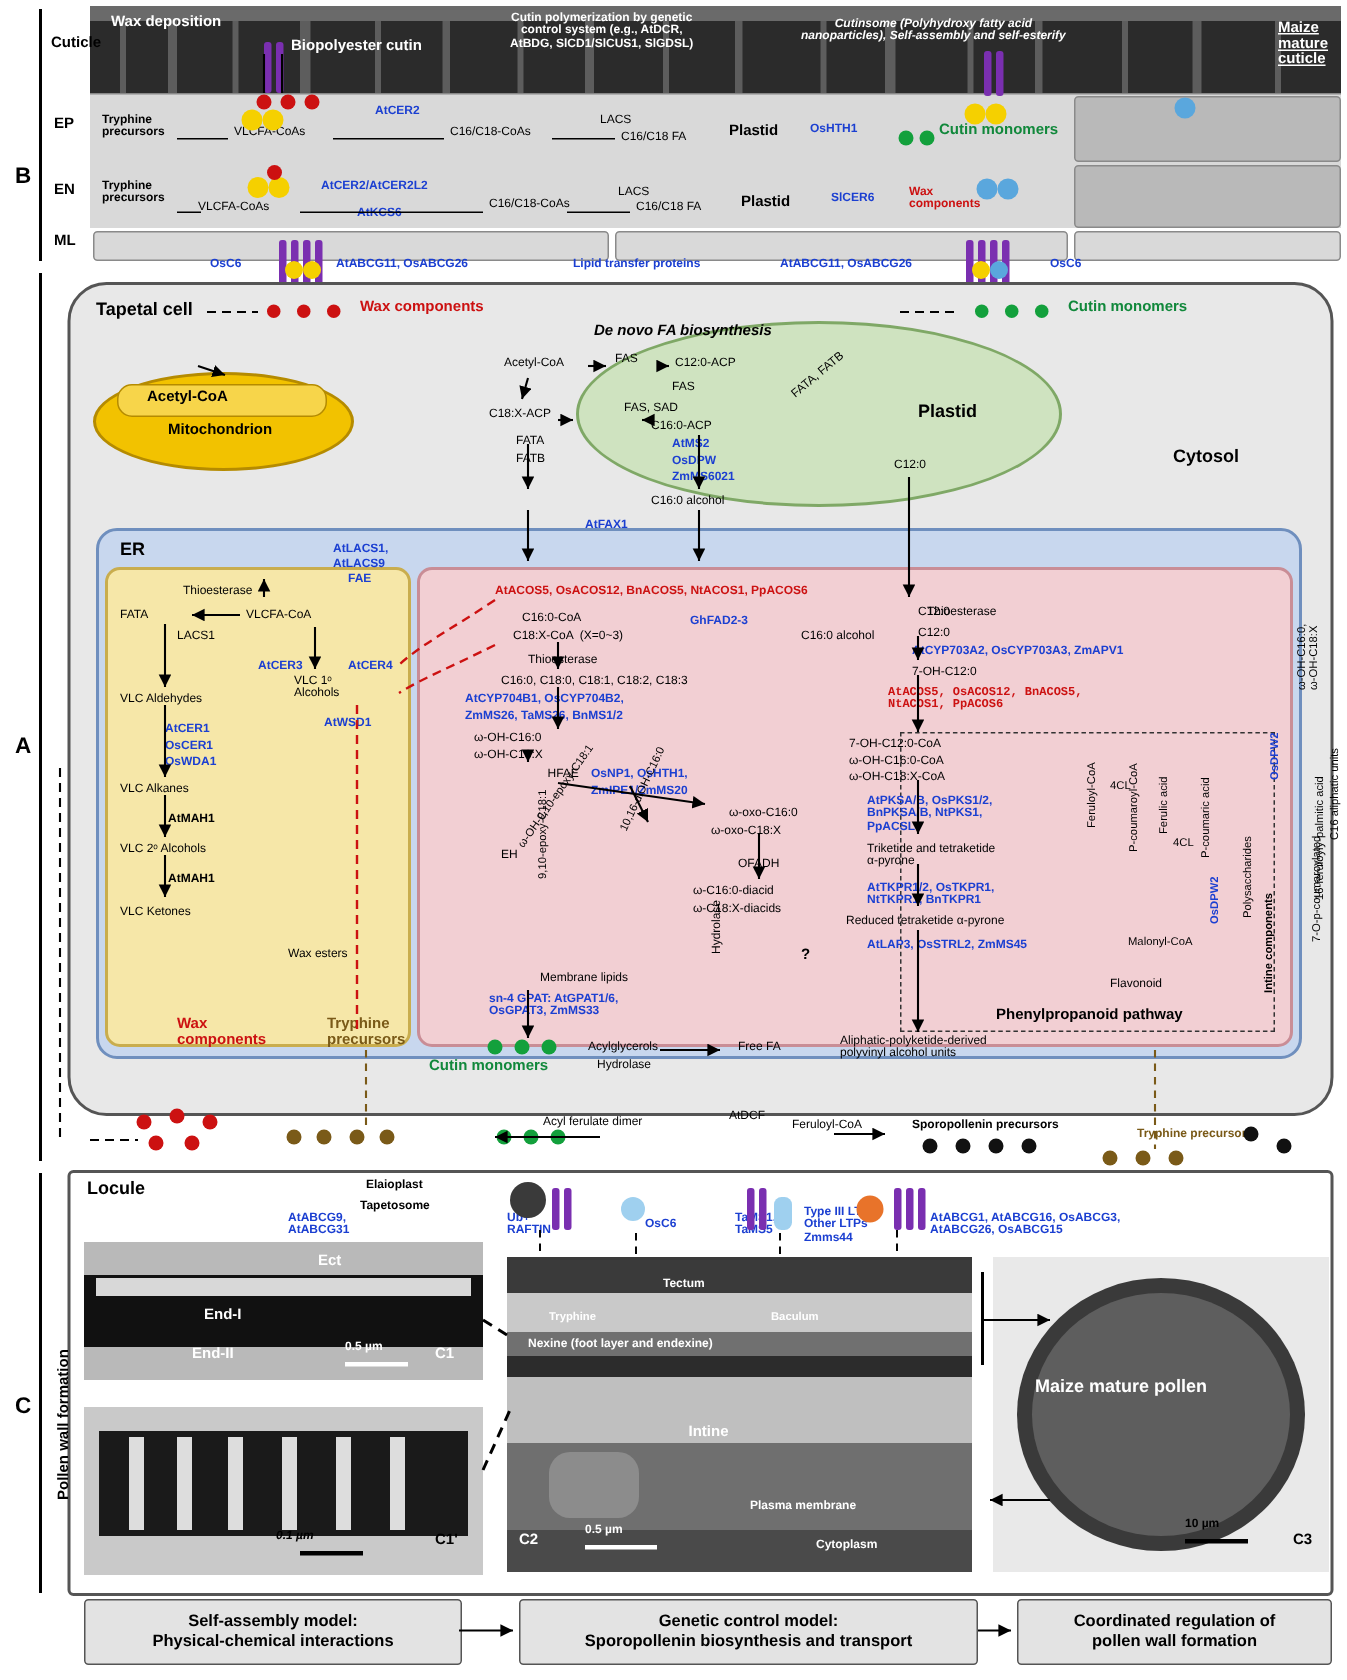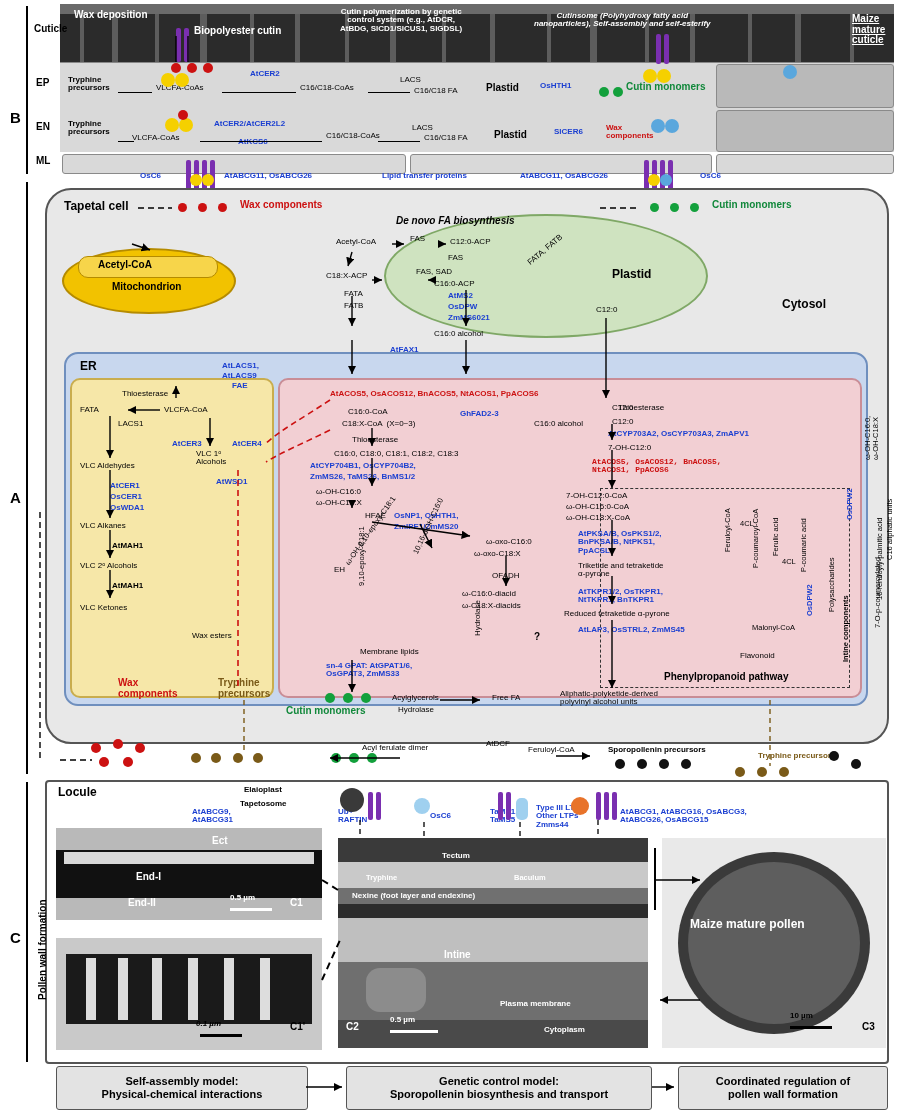--- a/index.html
+++ b/index.html
@@ -441,39 +441,39 @@
 
 <div class="micro" style="left:56px;top:938px;width:266px;height:112px;background:#c9c9c9;">
   <div class="abs" style="left:10px;top:16px;width:246px;height:70px;background:#1a1a1a;"></div>
   <div class="abs" style="left:30px;top:20px;width:10px;height:62px;background:#ddd;"></div>
   <div class="abs" style="left:62px;top:20px;width:10px;height:62px;background:#ddd;"></div>
   <div class="abs" style="left:96px;top:20px;width:10px;height:62px;background:#ddd;"></div>
   <div class="abs" style="left:132px;top:20px;width:10px;height:62px;background:#ddd;"></div>
   <div class="abs" style="left:168px;top:20px;width:10px;height:62px;background:#ddd;"></div>
   <div class="abs" style="left:204px;top:20px;width:10px;height:62px;background:#ddd;"></div>
 </div>
-<div class="lbl bold sm" style="left:196px;top:1020px;font-style:italic;">0.1 µm</div>
+<div class="lbl bold sm" style="left:184px;top:1020px;font-style:italic;">0.1 µm</div>
 <div class="abs" style="left:200px;top:1034px;width:42px;height:3px;background:#000;"></div>
 <div class="lbl bold md" style="left:290px;top:1022px;">C1'</div>
 
 <div class="micro" style="left:338px;top:838px;width:310px;height:210px;background:#9a9a9a;">
   <div class="abs" style="left:0;top:0;width:310px;height:24px;background:#3a3a3a;"></div>
   <div class="abs" style="left:0;top:24px;width:310px;height:26px;background:#c9c9c9;"></div>
   <div class="abs" style="left:0;top:50px;width:310px;height:16px;background:#707070;"></div>
   <div class="abs" style="left:0;top:66px;width:310px;height:14px;background:#2c2c2c;"></div>
   <div class="abs" style="left:0;top:80px;width:310px;height:44px;background:#bfbfbf;"></div>
   <div class="abs" style="left:0;top:124px;width:310px;height:58px;background:#6f6f6f;"></div>
   <div class="abs" style="left:0;top:182px;width:310px;height:28px;background:#4a4a4a;"></div>
   <div class="abs" style="left:28px;top:130px;width:60px;height:44px;background:#8c8c8c;border-radius:14px;"></div>
 </div>
 <div class="lbl bold sm white" style="left:442px;top:852px;">Tectum</div>
 <div class="lbl bold tiny white" style="left:366px;top:874px;">Tryphine</div>
 <div class="lbl bold tiny white" style="left:514px;top:874px;">Baculum</div>
 <div class="lbl bold sm white" style="left:352px;top:892px;">Nexine (foot layer and endexine)</div>
-<div class="lbl bold md white" style="left:444px;top:950px;text-align:center;">Intine</div>
+<div class="lbl bold md white" style="left:459px;top:950px;text-align:center;">Intine</div>
 <div class="lbl bold sm white" style="left:500px;top:1000px;">Plasma membrane</div>
 <div class="lbl bold sm white" style="left:544px;top:1026px;">Cytoplasm</div>
 <div class="lbl bold sm white" style="left:390px;top:1016px;">0.5 µm</div>
 <div class="abs" style="left:390px;top:1030px;width:48px;height:3px;background:#fff;"></div>
 <div class="lbl bold md white" style="left:346px;top:1022px;">C2</div>
 <div class="lbl bold sm" style="left:664px;top:872px;">Exine</div>
 <div class="abs" style="left:654px;top:848px;width:2px;height:62px;background:#000;"></div>
 
 <div class="micro" style="left:662px;top:838px;width:224px;height:210px;background:#e9e9e9;">
   <div class="abs" style="left:16px;top:14px;width:192px;height:182px;border-radius:50%;background:#3a3a3a;"></div>

